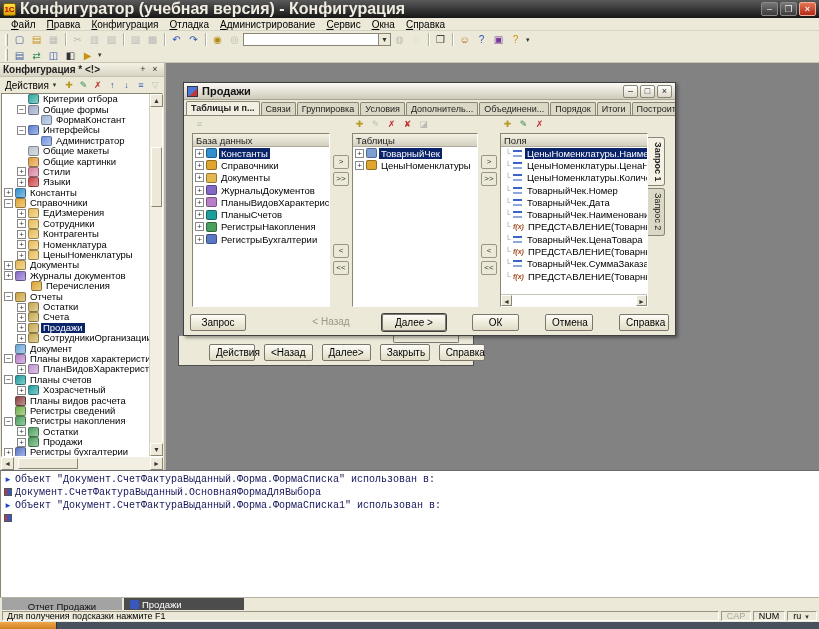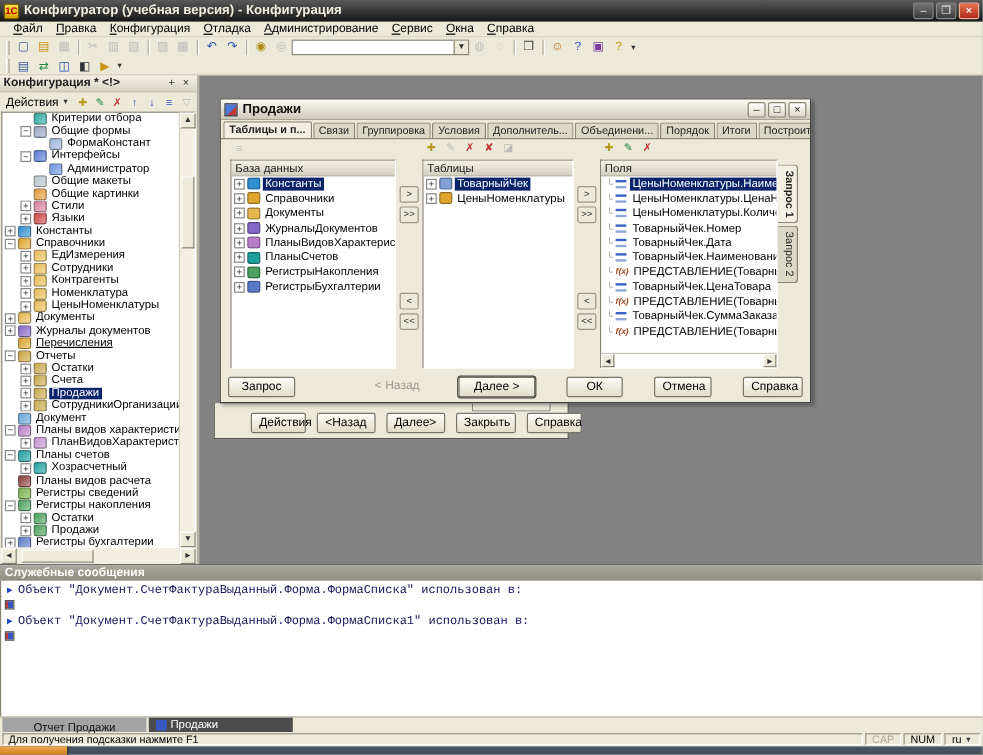--- a/index.html
+++ b/index.html
@@ -5,21 +5,21 @@
   * { box-sizing: border-box; margin: 0; padding: 0; }
   html,body { width: 819px; height: 629px; overflow: hidden; }
   body {
     font-family: "Liberation Sans", "DejaVu Sans", sans-serif;
     font-size: 10px; color: #000; background: #ece9d8;
     display: flex; flex-direction: column;
   }
   
   .titlebar { height: 18px; background: linear-gradient(#5a5a5a,#161616); display: flex; align-items: center; padding: 0 3px; flex: none; }
   .app-ico { width: 13px; height: 13px; background: linear-gradient(#ffe14a,#d9a200); border: 1px solid #7a6200; border-radius: 2px; color:#c00000; font-weight:bold; font-size:8px; line-height:11px; text-align:center; margin-right:4px; }
-  .titletxt { color: #f0ede0; font-weight: bold; font-size: 11px; flex: 1; white-space: nowrap; overflow: hidden; }
+  .titletxt { color: #f0ede0; font-weight: bold; font-size: 16px; flex: 1; white-space: nowrap; overflow: hidden; }
   .wbtn { width: 17px; height: 14px; margin-left: 2px; border: 1px solid #8a8a8a; border-radius: 2px; background: linear-gradient(#777,#3a3a3a); color: #eee; font-size: 9px; line-height: 12px; text-align: center; }
   .wbtn.close { background: linear-gradient(#e8744f,#b02a1a); border-color:#f0b0a0; font-weight: bold; }
   
   .menubar { height: 13px; display: flex; align-items: center; padding-left: 6px; gap: 1px; border-bottom: 1px solid #d8d4c4; flex: none; }
   .menu-item { padding: 0 5px; height: 13px; line-height: 13px; font-size: 10px; }
   .menu-item::first-letter { text-decoration: underline; }
   .toolbar { display: flex; align-items: center; padding-left: 4px; flex: none; }
   .tb1 { height: 17px; } .tb2 { height: 15px; border-bottom: 1px solid #c8c4b4; }
   .grip { width: 3px; height: 12px; border-left: 1px solid #fff; border-right: 1px solid #a8a494; margin: 0 3px 0 1px; }
   .tbtn { width: 17px; height: 15px; display: flex; align-items: center; justify-content: center; font-size: 10px; border-radius: 2px; }
@@ -285,21 +285,21 @@
           <div class="trow" style="padding-left: 2px;">
             <span class="expander">+</span>
             <span class="ticon" style="background: linear-gradient(135deg, rgb(228, 184, 79), rgba(255, 255, 255, 0.533) 120%) rgb(228, 184, 79);"></span>
             <span class="lbl">Документы</span>
           </div>
           <div class="trow" style="padding-left: 2px;">
             <span class="expander">+</span>
             <span class="ticon" style="background: linear-gradient(135deg, rgb(132, 104, 200), rgba(255, 255, 255, 0.533) 120%) rgb(132, 104, 200);"></span>
             <span class="lbl">Журналы документов</span>
           </div>
-          <div class="trow" style="padding-left: 2px; text-decoration: underline;">
+          <div class="trow" style="padding-left: 18px;">
             <span class="expspace"></span>
             <span class="ticon" style="background: linear-gradient(135deg, rgb(217, 164, 44), rgba(255, 255, 255, 0.533) 120%) rgb(217, 164, 44);"></span>
             <span class="lbl">Перечисления</span>
           </div>
           <div class="trow" style="padding-left: 2px;">
             <span class="expander">−</span>
             <span class="ticon" style="background: linear-gradient(135deg, rgb(202, 163, 60), rgba(255, 255, 255, 0.533) 120%) rgb(202, 163, 60);"></span>
             <span class="lbl">Отчеты</span>
           </div>
           <div class="trow" style="padding-left: 15px;">
@@ -596,28 +596,28 @@
         <div class="btn def" style="width:64px;">Далее &gt;</div>
         <div class="btn" style="width:47px;">ОК</div>
         <div class="btn" style="width:48px;">Отмена</div>
         <div class="btn" style="width:50px;">Справка</div>
       </div>
     </div>
   </div>
 </div>
 
 <div class="messages">
-  <div class="msg-head">Служебные сообщения</div>
   <div class="msg-body" id="msg-body">
       <div class="msg-line">
         <span class="msg-ico arrowico">►</span>
         <span>Объект "Документ.СчетФактураВыданный.Форма.ФормаСписка" использован в:</span>
       </div>
       <div class="msg-line">
         <span class="msg-ico"><span class="formico"></span></span>
+        <span>Документ.СчетФактураВыданный.ОсновнаяФормаДляВыбора</span>
       </div>
       <div class="msg-line">
         <span class="msg-ico arrowico">►</span>
         <span>Объект "Документ.СчетФактураВыданный.Форма.ФормаСписка1" использован в:</span>
       </div>
       <div class="msg-line">
         <span class="msg-ico"><span class="formico"></span></span>
       </div>
     </div>
 </div>

